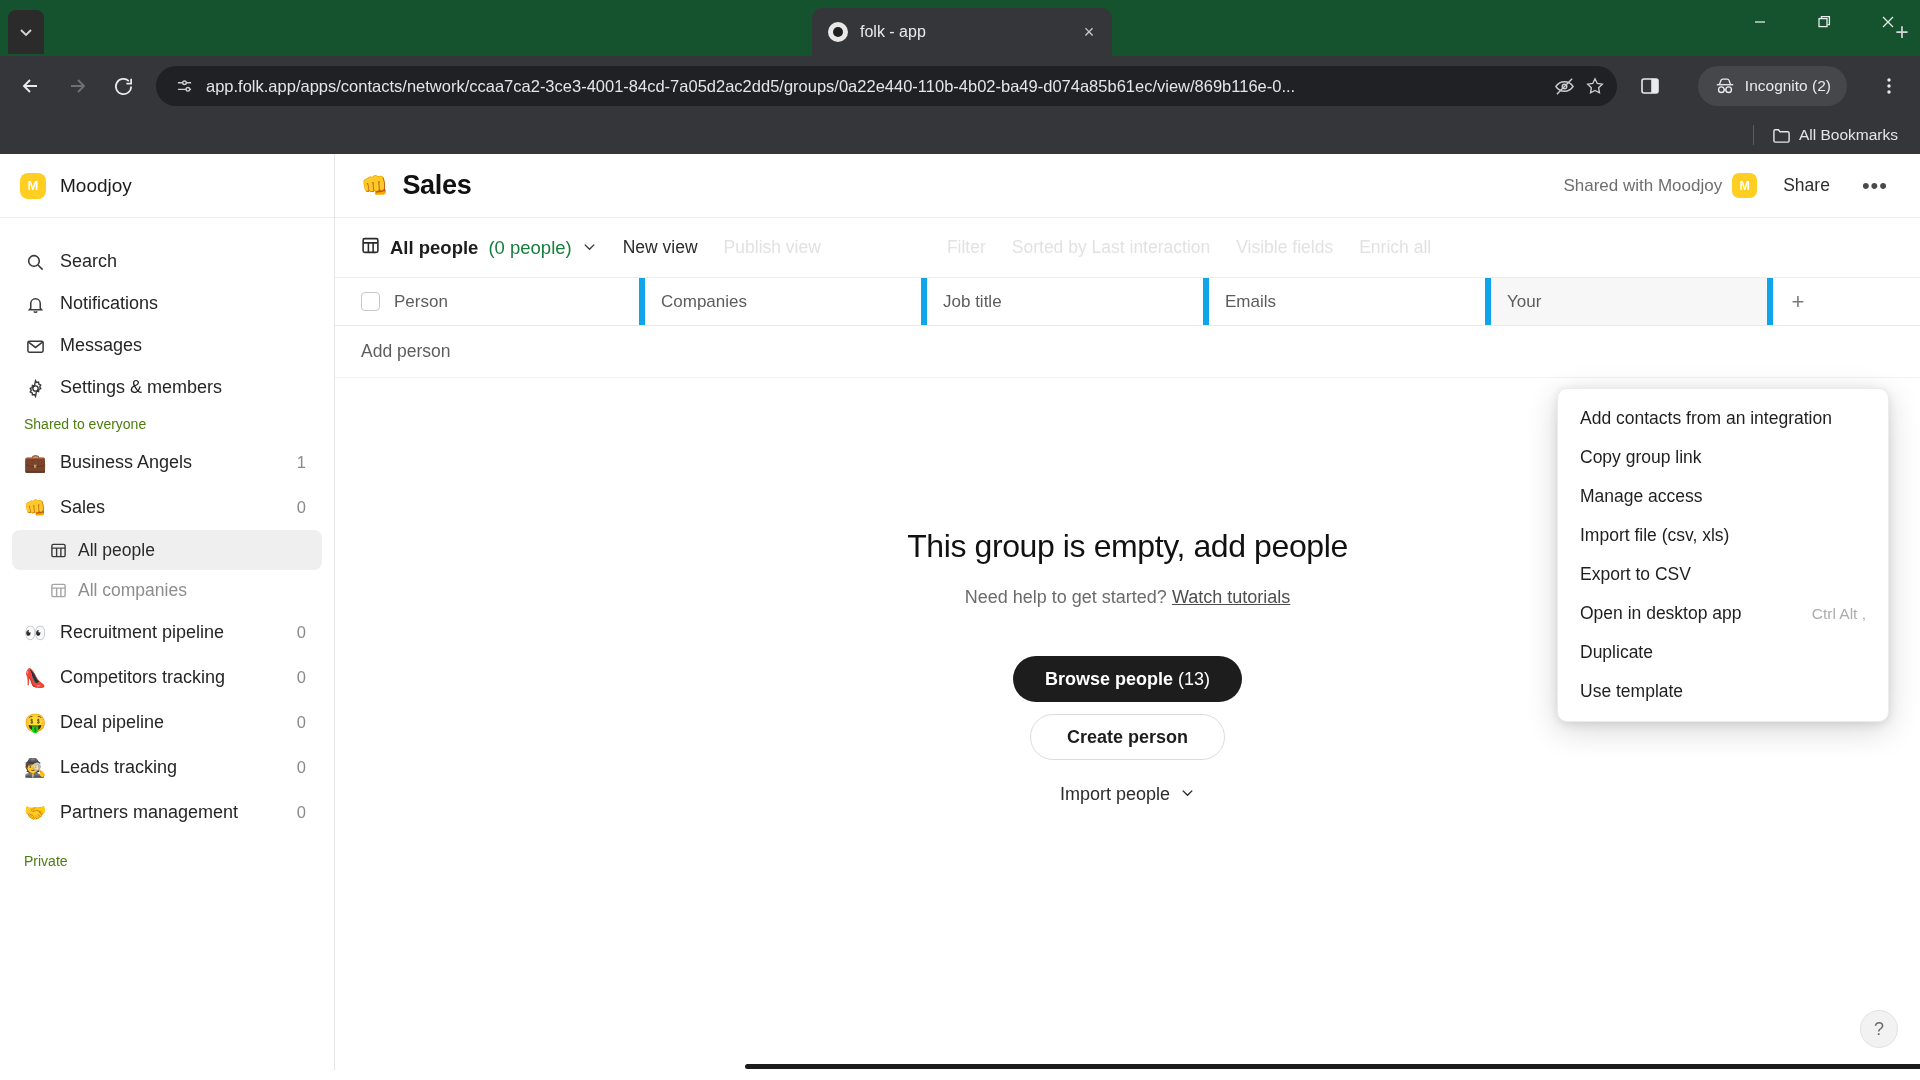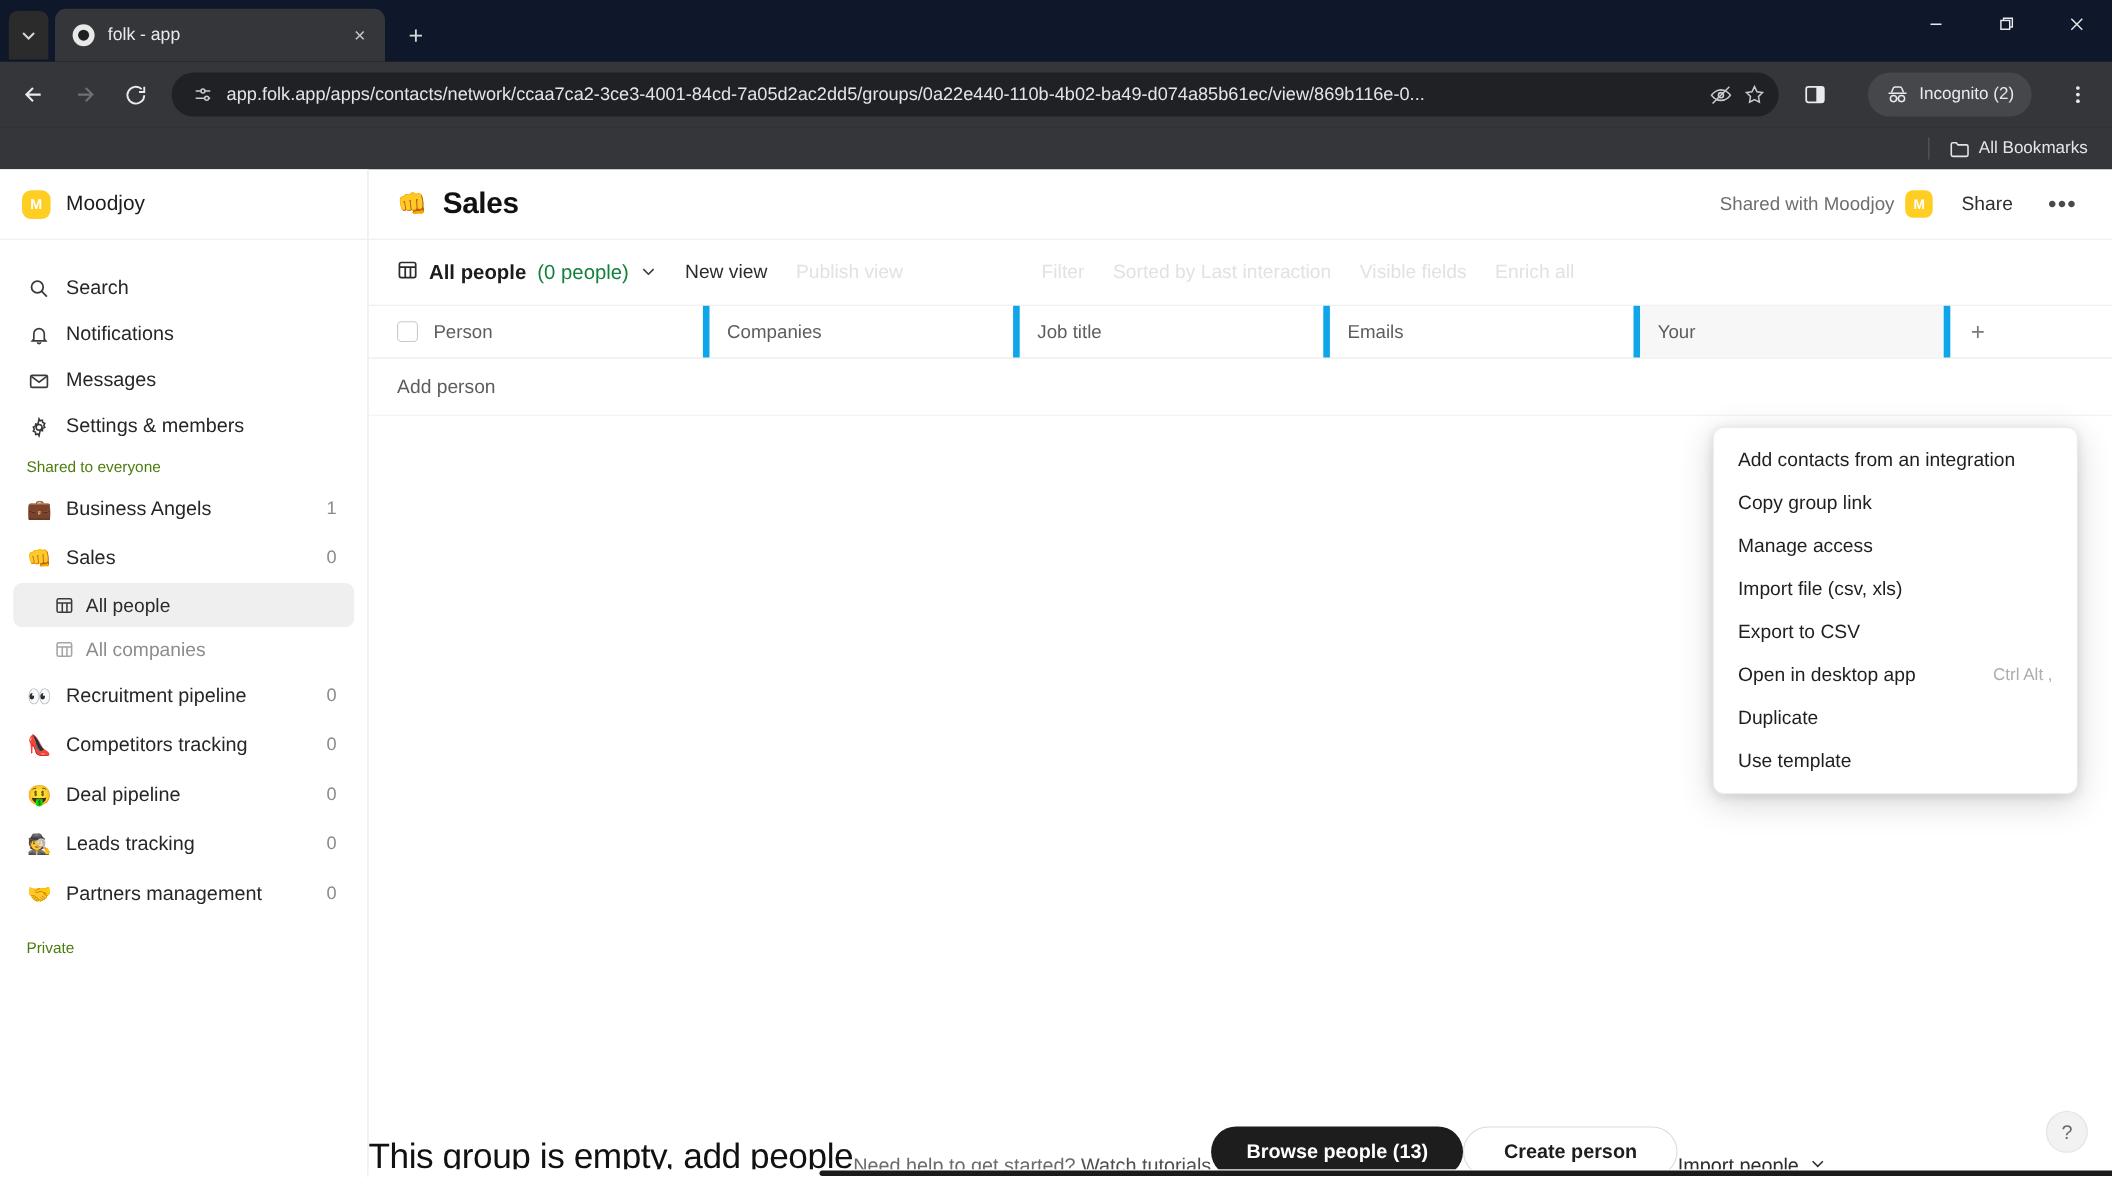--- a/index.html
+++ b/index.html
@@ -7,22 +7,22 @@
     width: 1920px; height: 1080px;
     font-family: "Liberation Sans", sans-serif;
     overflow: hidden;
     background: #ffffff;
   }
 
   
   #browser-chrome { width: 1920px; background: #2b2b2b; }
 
   #tabstrip {
-    height: 56px; background: #0f172a;
-    display: flex; align-items: flex-end; padding-left: 8px; position: relative;
+    height: 56px; background: #14532d;
+    display: flex; align-items: flex-end; padding-left: 8px; position: relative; justify-content: space-between;
   }
   .tabstrip-chevron {
     width: 36px; height: 44px; margin-bottom: 2px;
     display: flex; align-items: center; justify-content: center;
     background: #2b2b2b; border-radius: 8px 8px 0 0; cursor: pointer;
   }
   .tab {
     height: 48px; width: 300px; background: #35363a;
     border-radius: 10px 10px 0 0; display: flex; align-items: center;
     padding: 0 10px 0 16px; margin-left: 6px; cursor: pointer; position: relative;
@@ -200,32 +200,32 @@
     width: 50px; display: flex; align-items: center; justify-content: center;
     color: #7a7a7a; font-size: 22px; cursor: pointer;
   }
   #add-person-row {
     height: 52px; display: flex; align-items: center; padding-left: 26px;
     font-size: 17.5px; color: #5d5d5d; cursor: pointer;
     border-bottom: 1px solid #f2f2f2;
   }
 
   #empty-state {
-    flex: 1; display: flex; flex-direction: row; align-items: flex-end;
+    flex: 1; display: flex; flex-direction: column; align-items: center;
     padding-top: 150px;
   }
   #empty-title { font-size: 32px; color: #111; letter-spacing: -0.4px; }
   #empty-sub { margin-top: 22px; font-size: 18px; color: #6b6b6b; }
   #empty-link { color: #4e4e4e; text-decoration: underline; cursor: pointer; }
   #browse-btn {
     margin-top: 48px; background: #1d1d1d; color: #fff; border: none;
     border-radius: 24px; height: 46px; padding: 0 32px; font-size: 18px;
     font-weight: 600; cursor: pointer; font-family: inherit;
   }
-  #browse-count { font-weight: 700; }
+  #browse-count { font-weight: 400; }
   #create-btn {
     margin-top: 12px; background: #fff; color: #1d1d1d; border: 1.4px solid #dcdcdc;
     border-radius: 24px; height: 46px; padding: 0 36px; font-size: 18px;
     font-weight: 600; cursor: pointer; font-family: inherit;
   }
   #import-people {
     margin-top: 24px; display: flex; align-items: center; gap: 10px;
     font-size: 18px; color: #2c2c2c; font-weight: 500; cursor: pointer;
   }
 

